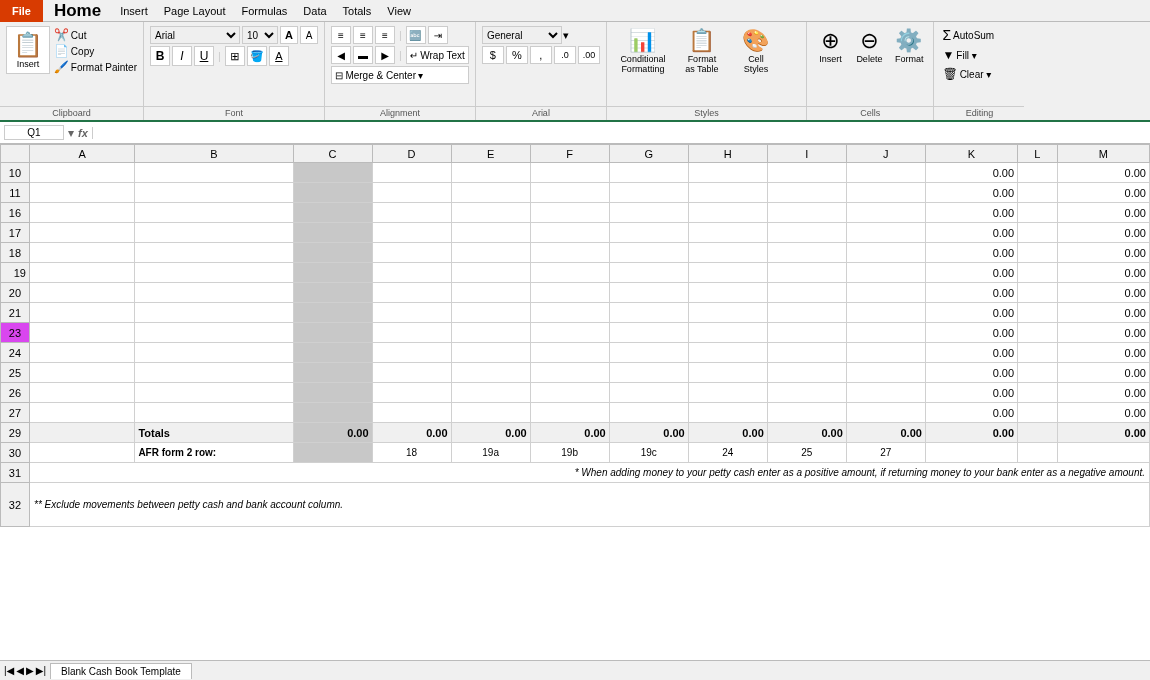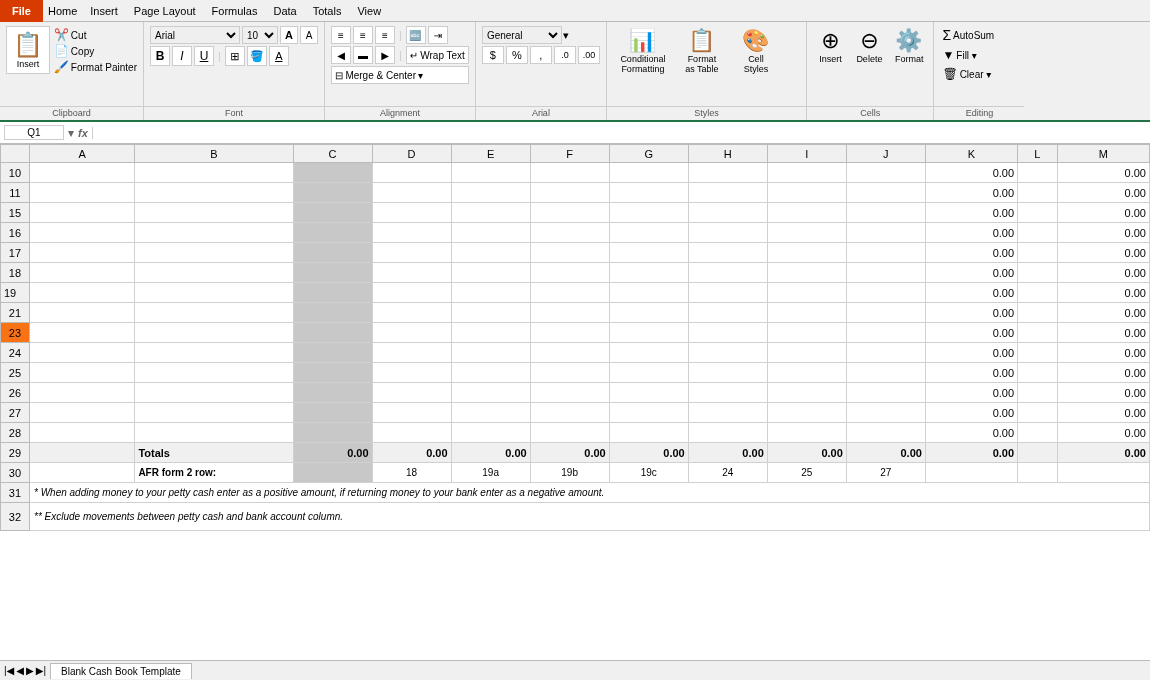--- a/index.html
+++ b/index.html
@@ -8,21 +8,21 @@
     td { border: 1px solid #d0d0d0; font-size: 11px; height: 20px; padding: 0 3px; white-space: nowrap; overflow: hidden; }
   </style>
 </head>
 <body>
 
 <div style="display:flex; flex-direction:column; height:680px; width:1150px; overflow:hidden;">
 
   <div style="display:flex; flex-direction:column;">
     <div style="display:flex; align-items:center; background:#f0f0f0; height:22px; border-bottom:1px solid #bbb;">
       <button style="background:#d83b01; color:#fff; font-size:11px; font-weight:bold; padding:2px 12px; height:22px; border:none; cursor:pointer;">File</button>
-      <span style="padding:2px 5px; font-size:11px; cursor:pointer; font-weight:normal;">Home</span>
+      <span style="padding:2px 11px; font-size:17px; cursor:pointer; font-weight:bold;">Home</span>
       <span style="padding:2px 8px; font-size:11px; cursor:pointer;">Insert</span>
       <span style="padding:2px 8px; font-size:11px; cursor:pointer;">Page Layout</span>
       <span style="padding:2px 8px; font-size:11px; cursor:pointer;">Formulas</span>
       <span style="padding:2px 8px; font-size:11px; cursor:pointer;">Data</span>
       <span style="padding:2px 8px; font-size:11px; cursor:pointer;">Totals</span>
       <span style="padding:2px 8px; font-size:11px; cursor:pointer;">View</span>
     </div>
   </div>
 
   <div style="background:#f0f0f0; border-bottom:2px solid #217346; height:100px;">
@@ -249,36 +249,20 @@
             <td style="border: 1px solid rgb(208, 208, 208); font-size: 11px; height: 20px; padding: 0px 3px;"></td>
             <td style="border: 1px solid rgb(208, 208, 208); font-size: 11px; height: 20px; padding: 0px 3px;"></td>
             <td style="border: 1px solid rgb(208, 208, 208); font-size: 11px; height: 20px; padding: 0px 3px;"></td>
             <td style="border: 1px solid rgb(208, 208, 208); font-size: 11px; height: 20px; padding: 0px 3px;"></td>
             <td style="border: 1px solid rgb(208, 208, 208); font-size: 11px; height: 20px; padding: 0px 3px;"></td>
             <td style="border: 1px solid rgb(208, 208, 208); font-size: 11px; height: 20px; padding: 0px 3px; text-align: right;">0.00</td>
             <td style="border: 1px solid rgb(208, 208, 208); font-size: 11px; height: 20px; padding: 0px 3px;"></td>
             <td style="border: 1px solid rgb(208, 208, 208); font-size: 11px; height: 20px; padding: 0px 3px; text-align: right;">0.00</td>
           </tr>
           <tr>
-            <td style="background: rgb(240, 240, 240); border: 1px solid rgb(187, 187, 187); text-align: center; font-size: 11px; font-weight: normal; min-width: 22px;">15</td>
-            <td style="border: 1px solid rgb(208, 208, 208); font-size: 11px; height: 20px; padding: 0px 3px;"></td>
-            <td style="border: 1px solid rgb(208, 208, 208); font-size: 11px; height: 20px; padding: 0px 3px;"></td>
-            <td style="border: 1px solid rgb(208, 208, 208); font-size: 11px; height: 20px; padding: 0px 3px; background: rgb(200, 200, 200);"></td>
-            <td style="border: 1px solid rgb(208, 208, 208); font-size: 11px; height: 20px; padding: 0px 3px;"></td>
-            <td style="border: 1px solid rgb(208, 208, 208); font-size: 11px; height: 20px; padding: 0px 3px;"></td>
-            <td style="border: 1px solid rgb(208, 208, 208); font-size: 11px; height: 20px; padding: 0px 3px;"></td>
-            <td style="border: 1px solid rgb(208, 208, 208); font-size: 11px; height: 20px; padding: 0px 3px;"></td>
-            <td style="border: 1px solid rgb(208, 208, 208); font-size: 11px; height: 20px; padding: 0px 3px;"></td>
-            <td style="border: 1px solid rgb(208, 208, 208); font-size: 11px; height: 20px; padding: 0px 3px;"></td>
-            <td style="border: 1px solid rgb(208, 208, 208); font-size: 11px; height: 20px; padding: 0px 3px;"></td>
-            <td style="border: 1px solid rgb(208, 208, 208); font-size: 11px; height: 20px; padding: 0px 3px; text-align: right;">0.00</td>
-            <td style="border: 1px solid rgb(208, 208, 208); font-size: 11px; height: 20px; padding: 0px 3px;"></td>
-            <td style="border: 1px solid rgb(208, 208, 208); font-size: 11px; height: 20px; padding: 0px 3px; text-align: right;">0.00</td>
-          </tr>
-          <tr>
             <td style="background: rgb(240, 240, 240); border: 1px solid rgb(187, 187, 187); text-align: center; font-size: 11px; font-weight: normal; min-width: 22px;">16</td>
             <td style="border: 1px solid rgb(208, 208, 208); font-size: 11px; height: 20px; padding: 0px 3px;"></td>
             <td style="border: 1px solid rgb(208, 208, 208); font-size: 11px; height: 20px; padding: 0px 3px;"></td>
             <td style="border: 1px solid rgb(208, 208, 208); font-size: 11px; height: 20px; padding: 0px 3px; background: rgb(200, 200, 200);"></td>
             <td style="border: 1px solid rgb(208, 208, 208); font-size: 11px; height: 20px; padding: 0px 3px;"></td>
             <td style="border: 1px solid rgb(208, 208, 208); font-size: 11px; height: 20px; padding: 0px 3px;"></td>
             <td style="border: 1px solid rgb(208, 208, 208); font-size: 11px; height: 20px; padding: 0px 3px;"></td>
             <td style="border: 1px solid rgb(208, 208, 208); font-size: 11px; height: 20px; padding: 0px 3px;"></td>
             <td style="border: 1px solid rgb(208, 208, 208); font-size: 11px; height: 20px; padding: 0px 3px;"></td>
             <td style="border: 1px solid rgb(208, 208, 208); font-size: 11px; height: 20px; padding: 0px 3px;"></td>
@@ -313,21 +297,37 @@
             <td style="border: 1px solid rgb(208, 208, 208); font-size: 11px; height: 20px; padding: 0px 3px;"></td>
             <td style="border: 1px solid rgb(208, 208, 208); font-size: 11px; height: 20px; padding: 0px 3px;"></td>
             <td style="border: 1px solid rgb(208, 208, 208); font-size: 11px; height: 20px; padding: 0px 3px;"></td>
             <td style="border: 1px solid rgb(208, 208, 208); font-size: 11px; height: 20px; padding: 0px 3px;"></td>
             <td style="border: 1px solid rgb(208, 208, 208); font-size: 11px; height: 20px; padding: 0px 3px;"></td>
             <td style="border: 1px solid rgb(208, 208, 208); font-size: 11px; height: 20px; padding: 0px 3px; text-align: right;">0.00</td>
             <td style="border: 1px solid rgb(208, 208, 208); font-size: 11px; height: 20px; padding: 0px 3px;"></td>
             <td style="border: 1px solid rgb(208, 208, 208); font-size: 11px; height: 20px; padding: 0px 3px; text-align: right;">0.00</td>
           </tr>
           <tr>
-            <td style="background: rgb(240, 240, 240); border: 1px solid rgb(187, 187, 187); text-align: left; font-size: 11px; font-weight: normal; min-width: 22px;">19</td>
+            <td style="background: rgb(240, 240, 240); border: 1px solid rgb(187, 187, 187); text-align: right; font-size: 11px; font-weight: normal; min-width: 22px;">19</td>
+            <td style="border: 1px solid rgb(208, 208, 208); font-size: 11px; height: 20px; padding: 0px 3px;"></td>
+            <td style="border: 1px solid rgb(208, 208, 208); font-size: 11px; height: 20px; padding: 0px 3px;"></td>
+            <td style="border: 1px solid rgb(208, 208, 208); font-size: 11px; height: 20px; padding: 0px 3px; background: rgb(200, 200, 200);"></td>
+            <td style="border: 1px solid rgb(208, 208, 208); font-size: 11px; height: 20px; padding: 0px 3px;"></td>
+            <td style="border: 1px solid rgb(208, 208, 208); font-size: 11px; height: 20px; padding: 0px 3px;"></td>
+            <td style="border: 1px solid rgb(208, 208, 208); font-size: 11px; height: 20px; padding: 0px 3px;"></td>
+            <td style="border: 1px solid rgb(208, 208, 208); font-size: 11px; height: 20px; padding: 0px 3px;"></td>
+            <td style="border: 1px solid rgb(208, 208, 208); font-size: 11px; height: 20px; padding: 0px 3px;"></td>
+            <td style="border: 1px solid rgb(208, 208, 208); font-size: 11px; height: 20px; padding: 0px 3px;"></td>
+            <td style="border: 1px solid rgb(208, 208, 208); font-size: 11px; height: 20px; padding: 0px 3px;"></td>
+            <td style="border: 1px solid rgb(208, 208, 208); font-size: 11px; height: 20px; padding: 0px 3px; text-align: right;">0.00</td>
+            <td style="border: 1px solid rgb(208, 208, 208); font-size: 11px; height: 20px; padding: 0px 3px;"></td>
+            <td style="border: 1px solid rgb(208, 208, 208); font-size: 11px; height: 20px; padding: 0px 3px; text-align: right;">0.00</td>
+          </tr>
+          <tr>
+            <td style="background: rgb(240, 240, 240); border: 1px solid rgb(187, 187, 187); text-align: center; font-size: 11px; font-weight: normal; min-width: 22px;">20</td>
             <td style="border: 1px solid rgb(208, 208, 208); font-size: 11px; height: 20px; padding: 0px 3px;"></td>
             <td style="border: 1px solid rgb(208, 208, 208); font-size: 11px; height: 20px; padding: 0px 3px;"></td>
             <td style="border: 1px solid rgb(208, 208, 208); font-size: 11px; height: 20px; padding: 0px 3px; background: rgb(200, 200, 200);"></td>
             <td style="border: 1px solid rgb(208, 208, 208); font-size: 11px; height: 20px; padding: 0px 3px;"></td>
             <td style="border: 1px solid rgb(208, 208, 208); font-size: 11px; height: 20px; padding: 0px 3px;"></td>
             <td style="border: 1px solid rgb(208, 208, 208); font-size: 11px; height: 20px; padding: 0px 3px;"></td>
             <td style="border: 1px solid rgb(208, 208, 208); font-size: 11px; height: 20px; padding: 0px 3px;"></td>
             <td style="border: 1px solid rgb(208, 208, 208); font-size: 11px; height: 20px; padding: 0px 3px;"></td>
             <td style="border: 1px solid rgb(208, 208, 208); font-size: 11px; height: 20px; padding: 0px 3px;"></td>
             <td style="border: 1px solid rgb(208, 208, 208); font-size: 11px; height: 20px; padding: 0px 3px;"></td>
@@ -345,21 +345,21 @@
             <td style="border: 1px solid rgb(208, 208, 208); font-size: 11px; height: 20px; padding: 0px 3px;"></td>
             <td style="border: 1px solid rgb(208, 208, 208); font-size: 11px; height: 20px; padding: 0px 3px;"></td>
             <td style="border: 1px solid rgb(208, 208, 208); font-size: 11px; height: 20px; padding: 0px 3px;"></td>
             <td style="border: 1px solid rgb(208, 208, 208); font-size: 11px; height: 20px; padding: 0px 3px;"></td>
             <td style="border: 1px solid rgb(208, 208, 208); font-size: 11px; height: 20px; padding: 0px 3px;"></td>
             <td style="border: 1px solid rgb(208, 208, 208); font-size: 11px; height: 20px; padding: 0px 3px; text-align: right;">0.00</td>
             <td style="border: 1px solid rgb(208, 208, 208); font-size: 11px; height: 20px; padding: 0px 3px;"></td>
             <td style="border: 1px solid rgb(208, 208, 208); font-size: 11px; height: 20px; padding: 0px 3px; text-align: right;">0.00</td>
           </tr>
           <tr>
-            <td style="background: #f97316; border: 1px solid rgb(187, 187, 187); text-align: center; font-size: 11px; font-weight: normal; min-width: 22px;">23</td>
+            <td style="background: #d946ef; border: 1px solid rgb(187, 187, 187); text-align: center; font-size: 11px; font-weight: normal; min-width: 22px;">23</td>
             <td style="border: 1px solid rgb(208, 208, 208); font-size: 11px; height: 20px; padding: 0px 3px;"></td>
             <td style="border: 1px solid rgb(208, 208, 208); font-size: 11px; height: 20px; padding: 0px 3px;"></td>
             <td style="border: 1px solid rgb(208, 208, 208); font-size: 11px; height: 20px; padding: 0px 3px; background: rgb(200, 200, 200);"></td>
             <td style="border: 1px solid rgb(208, 208, 208); font-size: 11px; height: 20px; padding: 0px 3px;"></td>
             <td style="border: 1px solid rgb(208, 208, 208); font-size: 11px; height: 20px; padding: 0px 3px;"></td>
             <td style="border: 1px solid rgb(208, 208, 208); font-size: 11px; height: 20px; padding: 0px 3px;"></td>
             <td style="border: 1px solid rgb(208, 208, 208); font-size: 11px; height: 20px; padding: 0px 3px;"></td>
             <td style="border: 1px solid rgb(208, 208, 208); font-size: 11px; height: 20px; padding: 0px 3px;"></td>
             <td style="border: 1px solid rgb(208, 208, 208); font-size: 11px; height: 20px; padding: 0px 3px;"></td>
             <td style="border: 1px solid rgb(208, 208, 208); font-size: 11px; height: 20px; padding: 0px 3px;"></td>
@@ -410,36 +410,20 @@
             <td style="border: 1px solid rgb(208, 208, 208); font-size: 11px; height: 20px; padding: 0px 3px;"></td>
             <td style="border: 1px solid rgb(208, 208, 208); font-size: 11px; height: 20px; padding: 0px 3px;"></td>
             <td style="border: 1px solid rgb(208, 208, 208); font-size: 11px; height: 20px; padding: 0px 3px;"></td>
             <td style="border: 1px solid rgb(208, 208, 208); font-size: 11px; height: 20px; padding: 0px 3px;"></td>
             <td style="border: 1px solid rgb(208, 208, 208); font-size: 11px; height: 20px; padding: 0px 3px; text-align: right;">0.00</td>
             <td style="border: 1px solid rgb(208, 208, 208); font-size: 11px; height: 20px; padding: 0px 3px;"></td>
             <td style="border: 1px solid rgb(208, 208, 208); font-size: 11px; height: 20px; padding: 0px 3px; text-align: right;">0.00</td>
           </tr>
           <tr>
             <td style="background: rgb(240, 240, 240); border: 1px solid rgb(187, 187, 187); text-align: center; font-size: 11px; font-weight: normal; min-width: 22px;">27</td>
-            <td style="border: 1px solid rgb(208, 208, 208); font-size: 11px; height: 20px; padding: 0px 3px;"></td>
-            <td style="border: 1px solid rgb(208, 208, 208); font-size: 11px; height: 20px; padding: 0px 3px;"></td>
-            <td style="border: 1px solid rgb(208, 208, 208); font-size: 11px; height: 20px; padding: 0px 3px; background: rgb(200, 200, 200);"></td>
-            <td style="border: 1px solid rgb(208, 208, 208); font-size: 11px; height: 20px; padding: 0px 3px;"></td>
-            <td style="border: 1px solid rgb(208, 208, 208); font-size: 11px; height: 20px; padding: 0px 3px;"></td>
-            <td style="border: 1px solid rgb(208, 208, 208); font-size: 11px; height: 20px; padding: 0px 3px;"></td>
-            <td style="border: 1px solid rgb(208, 208, 208); font-size: 11px; height: 20px; padding: 0px 3px;"></td>
-            <td style="border: 1px solid rgb(208, 208, 208); font-size: 11px; height: 20px; padding: 0px 3px;"></td>
-            <td style="border: 1px solid rgb(208, 208, 208); font-size: 11px; height: 20px; padding: 0px 3px;"></td>
-            <td style="border: 1px solid rgb(208, 208, 208); font-size: 11px; height: 20px; padding: 0px 3px;"></td>
-            <td style="border: 1px solid rgb(208, 208, 208); font-size: 11px; height: 20px; padding: 0px 3px; text-align: right;">0.00</td>
-            <td style="border: 1px solid rgb(208, 208, 208); font-size: 11px; height: 20px; padding: 0px 3px;"></td>
-            <td style="border: 1px solid rgb(208, 208, 208); font-size: 11px; height: 20px; padding: 0px 3px; text-align: right;">0.00</td>
-          </tr>
-          <tr>
-            <td style="background: rgb(240, 240, 240); border: 1px solid rgb(187, 187, 187); text-align: center; font-size: 11px; font-weight: normal; min-width: 22px;">28</td>
             <td style="border: 1px solid rgb(208, 208, 208); font-size: 11px; height: 20px; padding: 0px 3px;"></td>
             <td style="border: 1px solid rgb(208, 208, 208); font-size: 11px; height: 20px; padding: 0px 3px;"></td>
             <td style="border: 1px solid rgb(208, 208, 208); font-size: 11px; height: 20px; padding: 0px 3px; background: rgb(200, 200, 200);"></td>
             <td style="border: 1px solid rgb(208, 208, 208); font-size: 11px; height: 20px; padding: 0px 3px;"></td>
             <td style="border: 1px solid rgb(208, 208, 208); font-size: 11px; height: 20px; padding: 0px 3px;"></td>
             <td style="border: 1px solid rgb(208, 208, 208); font-size: 11px; height: 20px; padding: 0px 3px;"></td>
             <td style="border: 1px solid rgb(208, 208, 208); font-size: 11px; height: 20px; padding: 0px 3px;"></td>
             <td style="border: 1px solid rgb(208, 208, 208); font-size: 11px; height: 20px; padding: 0px 3px;"></td>
             <td style="border: 1px solid rgb(208, 208, 208); font-size: 11px; height: 20px; padding: 0px 3px;"></td>
             <td style="border: 1px solid rgb(208, 208, 208); font-size: 11px; height: 20px; padding: 0px 3px;"></td>
@@ -474,25 +458,25 @@
             <td style="border: 1px solid rgb(208, 208, 208); height: 20px; padding: 0px 3px; text-align: center; font-size: 10px;">19c</td>
             <td style="border: 1px solid rgb(208, 208, 208); height: 20px; padding: 0px 3px; text-align: center; font-size: 10px;">24</td>
             <td style="border: 1px solid rgb(208, 208, 208); height: 20px; padding: 0px 3px; text-align: center; font-size: 10px;">25</td>
             <td style="border: 1px solid rgb(208, 208, 208); height: 20px; padding: 0px 3px; text-align: center; font-size: 10px;">27</td>
             <td style="border: 1px solid rgb(208, 208, 208); height: 20px; padding: 0px 3px; font-size: 10px;"></td>
             <td style="border: 1px solid rgb(208, 208, 208); height: 20px; padding: 0px 3px; font-size: 10px;"></td>
             <td style="border: 1px solid rgb(208, 208, 208); height: 20px; padding: 0px 3px; font-size: 10px;"></td>
           </tr>
           <tr>
             <td style="background: rgb(240, 240, 240); border: 1px solid rgb(187, 187, 187); text-align: center; font-size: 11px; font-weight: normal;">31</td>
-            <td colspan="13" style="border: 1px solid rgb(208, 208, 208); font-size: 10px; height: 20px; padding: 0px 4px; font-style: italic;">* When adding money to your petty cash enter as a positive amount, if returning money to your bank enter as a negative amount.</td>
+            <td colspan="13" style="border: 1px solid rgb(208, 208, 208); font-size: 10px; height: 20px; padding: 0px 4px; font-style: italic; text-align: right;">* When adding money to your petty cash enter as a positive amount, if returning money to your bank enter as a negative amount.</td>
           </tr>
           <tr>
             <td style="background: rgb(240, 240, 240); border: 1px solid rgb(187, 187, 187); text-align: center; font-size: 11px; font-weight: normal;">32</td>
-            <td colspan="13" style="border: 1px solid rgb(208, 208, 208); font-size: 10px; height: 20px; padding: 8px 4px; font-style: italic;">** Exclude movements between petty cash and bank account column.</td>
+            <td colspan="13" style="border: 1px solid rgb(208, 208, 208); font-size: 10px; height: 20px; padding: 16px 4px; font-style: italic;">** Exclude movements between petty cash and bank account column.</td>
           </tr>
         </tbody>
     </table>
   </div>
 
   <div style="display:flex; align-items:center; background:#f0f0f0; border-top:1px solid #bbb; height:20px;">
     <div style="display:flex; font-size:10px; padding:0 4px; gap:2px;">
       <span style="cursor:pointer;">|◀</span>
       <span style="cursor:pointer;">◀</span>
       <span style="cursor:pointer;">▶</span>

